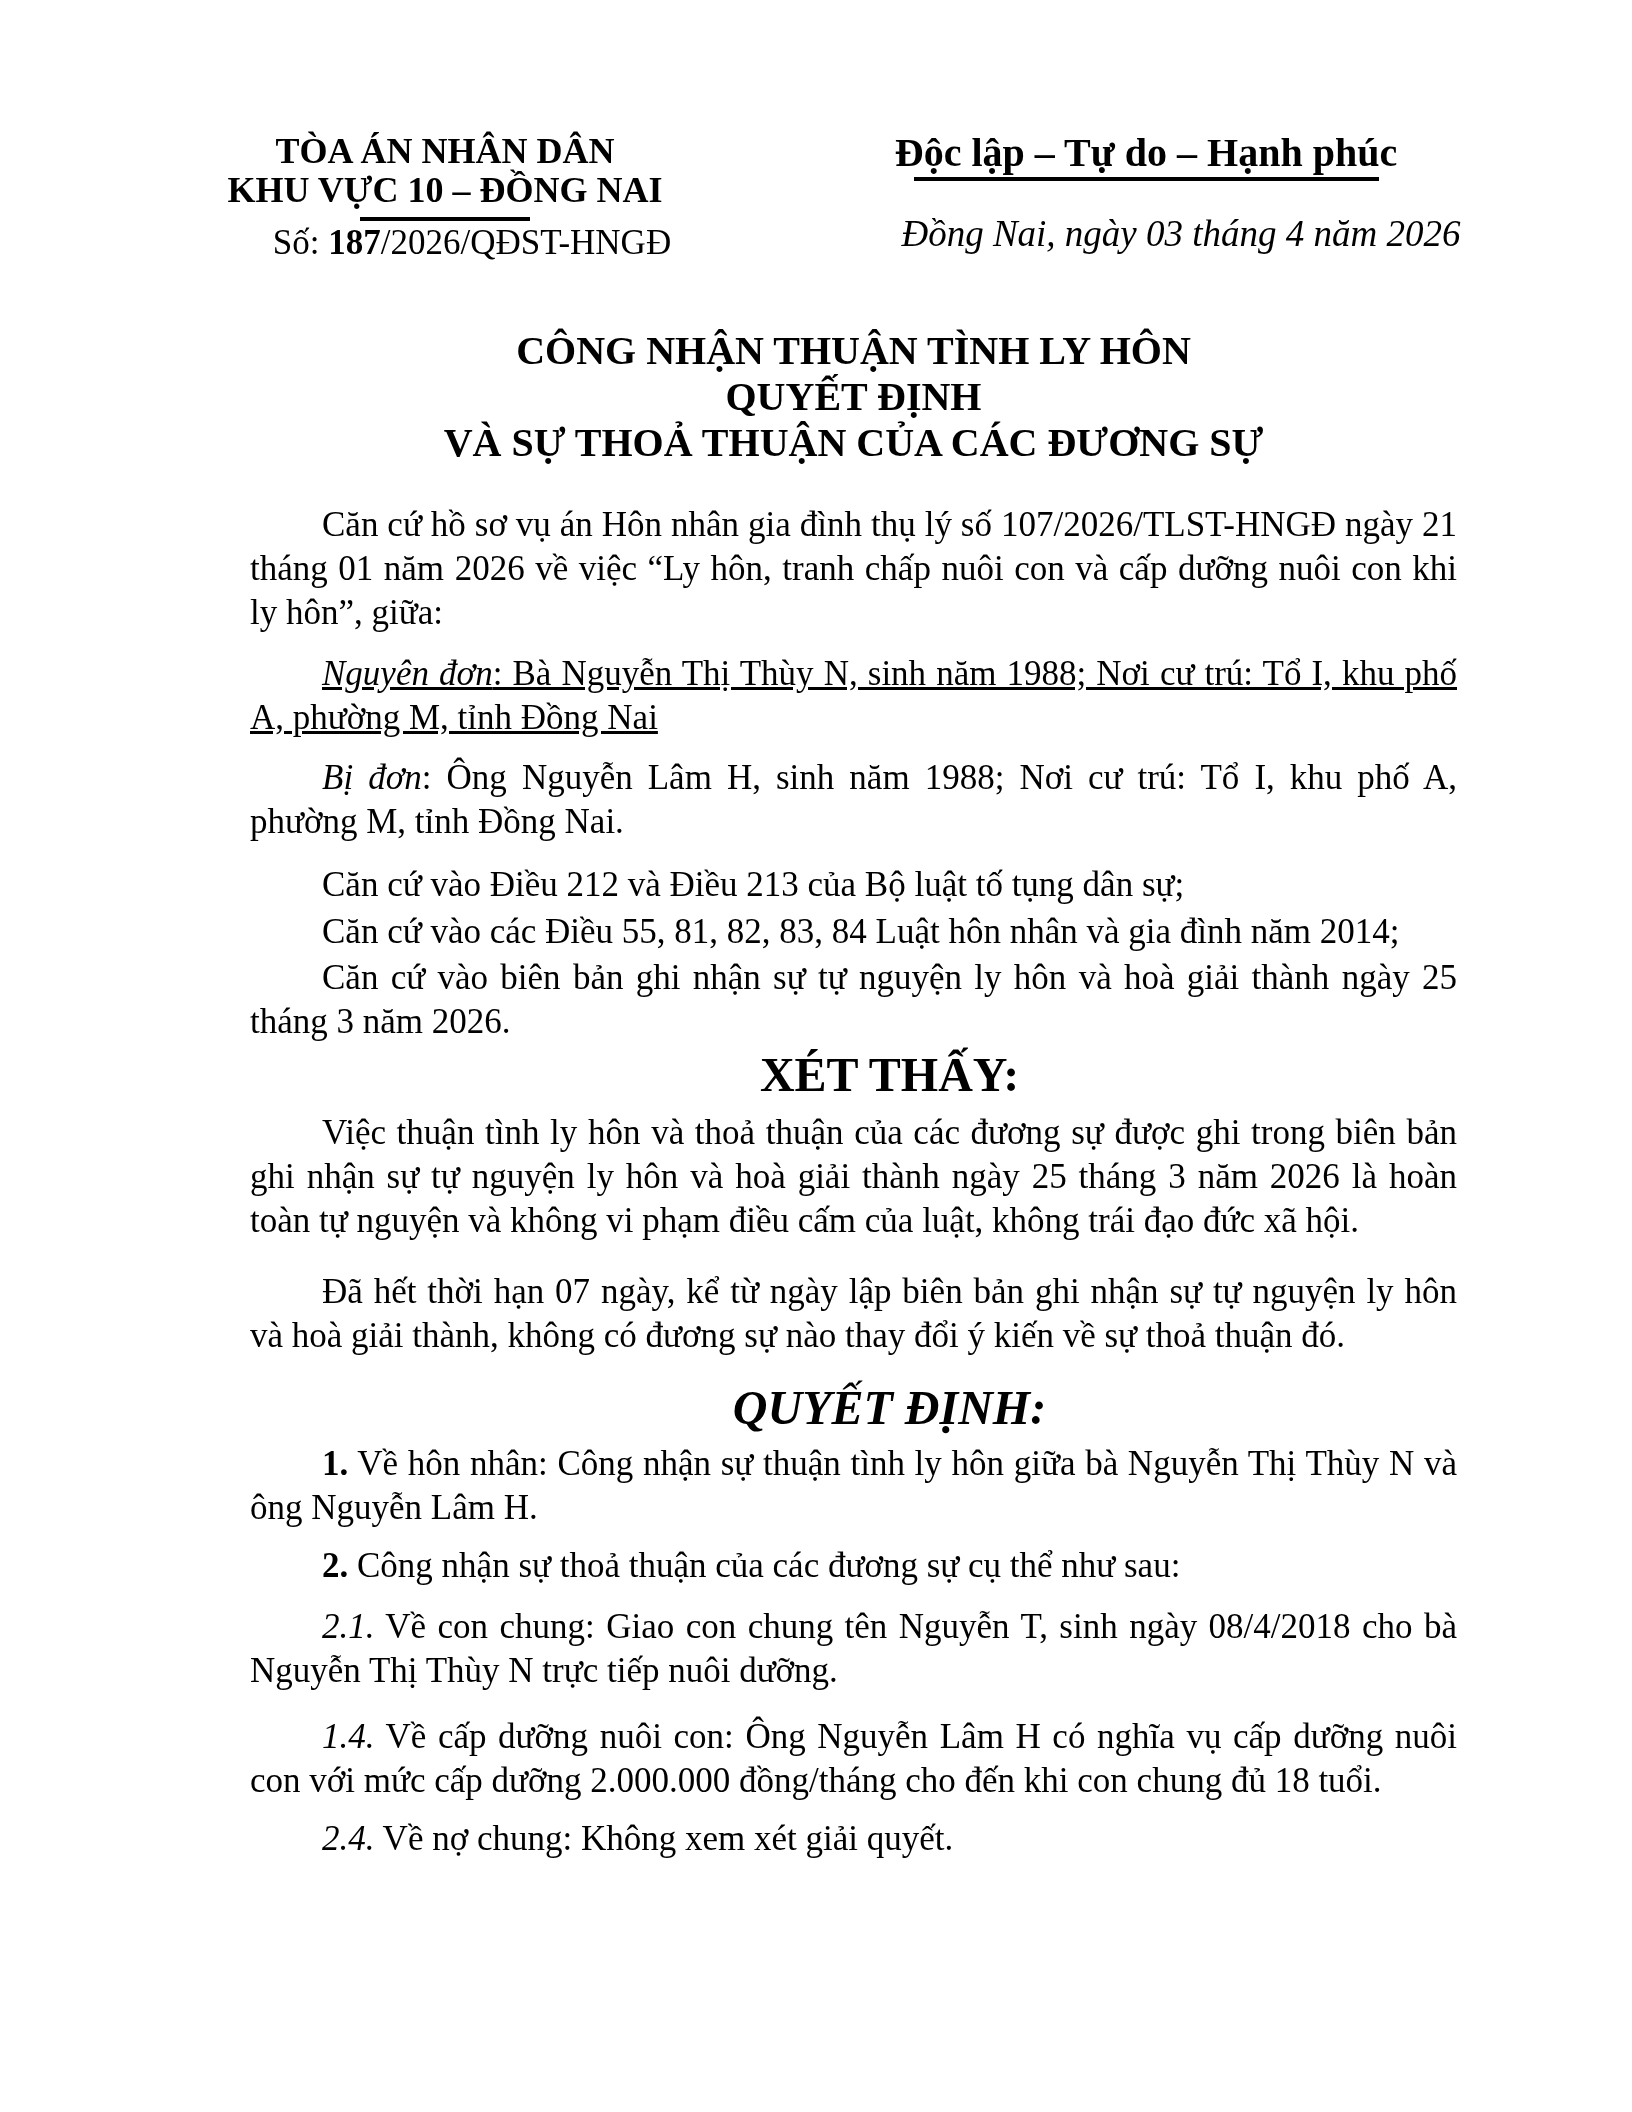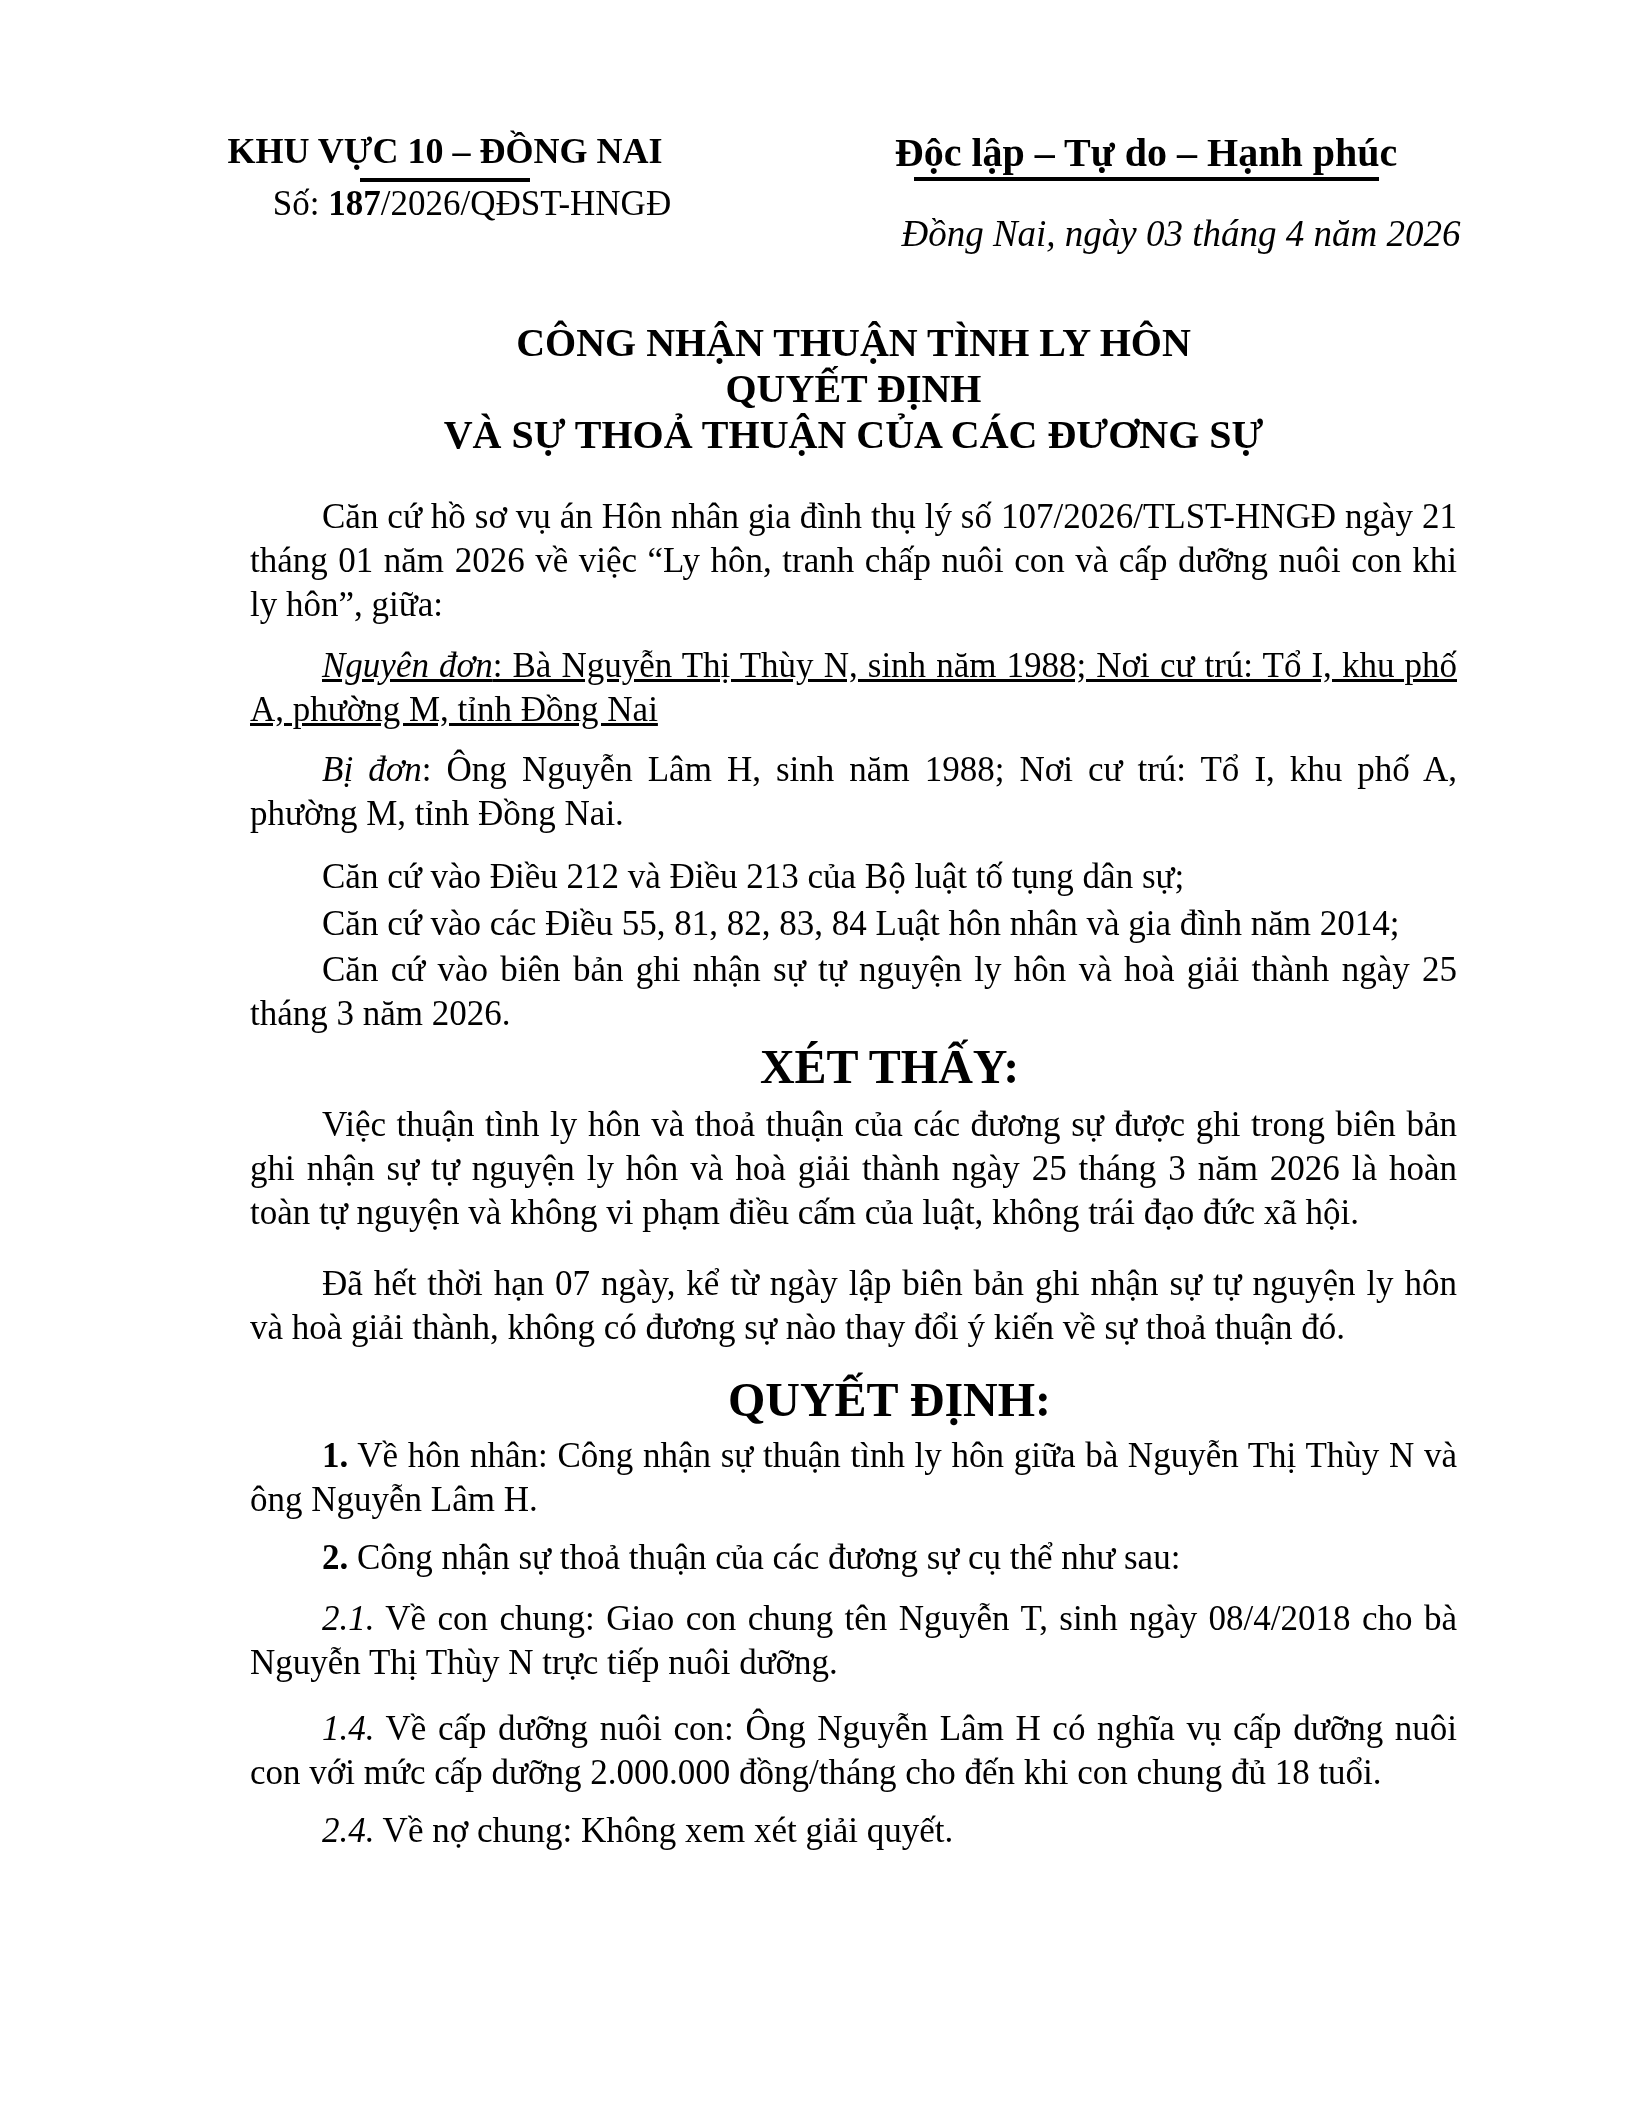--- a/index.html
+++ b/index.html
@@ -104,35 +104,36 @@
   
   .p-preamble   {margin-bottom:17px;}
   .p-plaintiff  {margin-bottom:16px;text-decoration:underline;}
   .p-defendant  {margin-bottom:19px;}
   .p-basis1     {margin-bottom:3px;}
   .p-basis2     {margin-bottom:2px;}
   .p-basis3     {margin-bottom:8px;}
   .h-findings   {margin-bottom:13px;}
   .p-find1      {margin-bottom:27px;}
   .p-find2      {margin-bottom:27px;}
-  .h-decision   {margin-bottom:11px;}
+  .h-decision   {margin-bottom:11px;font-style:italic;}
   .p-item1      {margin-bottom:14px;}
   .p-item2      {margin-bottom:17px;}
   .p-item21     {margin-bottom:22px;}
   .p-item22     {margin-bottom:14px;}
   .p-item23     {margin-bottom:9px;}
   .p-item24     {margin-bottom:0;}
 </style>
 </head>
 <body>
 
 <div class="page">
 
   <header class="doc-header">
     <div class="col-left">
+      <div class="hdr-line">TÒA ÁN NHÂN DÂN</div>
       <div class="hdr-line">KHU VỰC 10 – ĐỒNG NAI</div>
       <div class="left-rule"></div>
       <div class="case-number"><span>Số: </span><b>187</b><span>/2026/QĐST-HNGĐ</span></div>
     </div>
     <div class="col-right">
       <div class="motto-line">Độc lập – Tự do – Hạnh phúc</div>
       <div class="right-rule"></div>
       <div class="date-line">Đồng Nai, ngày 03 tháng 4 năm 2026</div>
     </div>
   </header>

